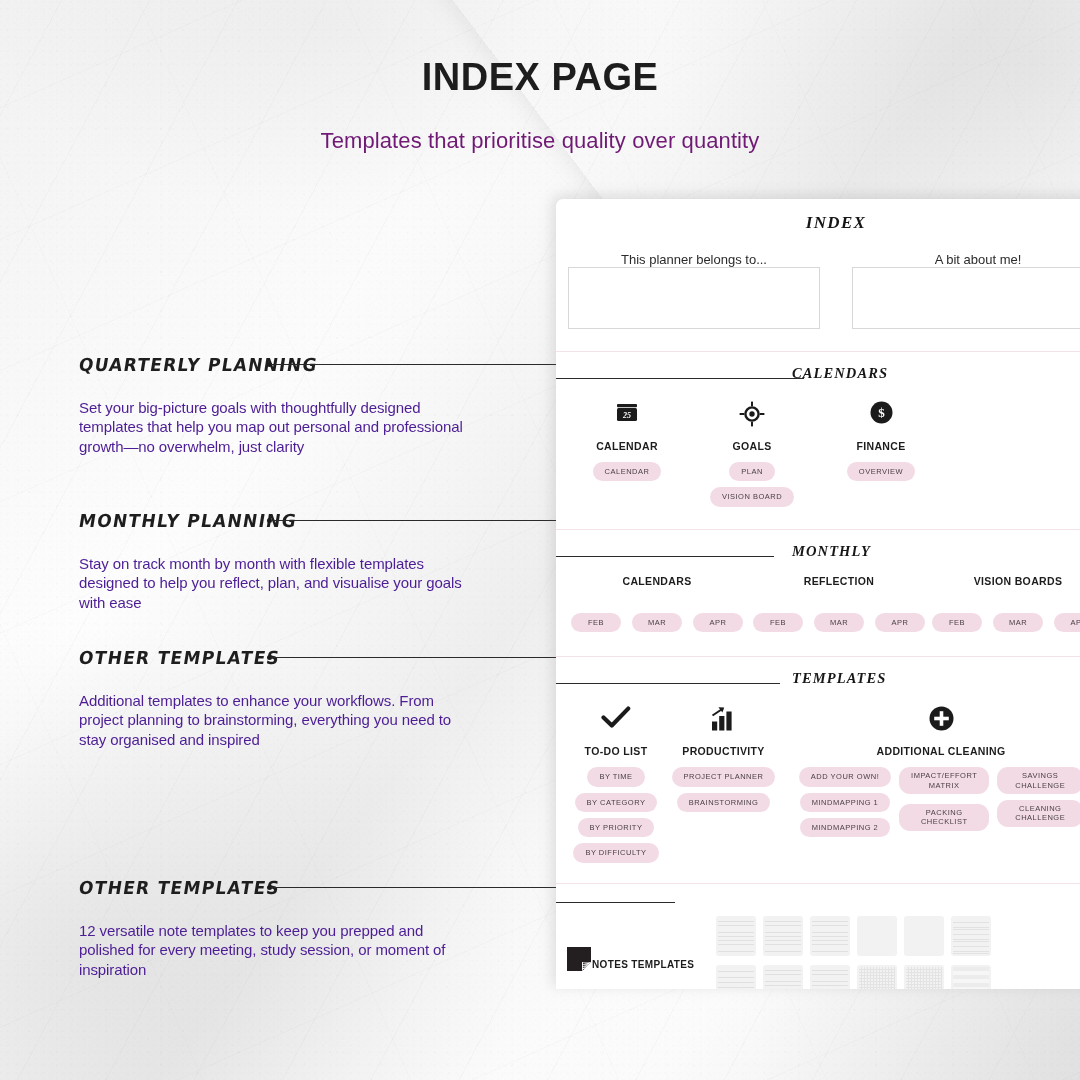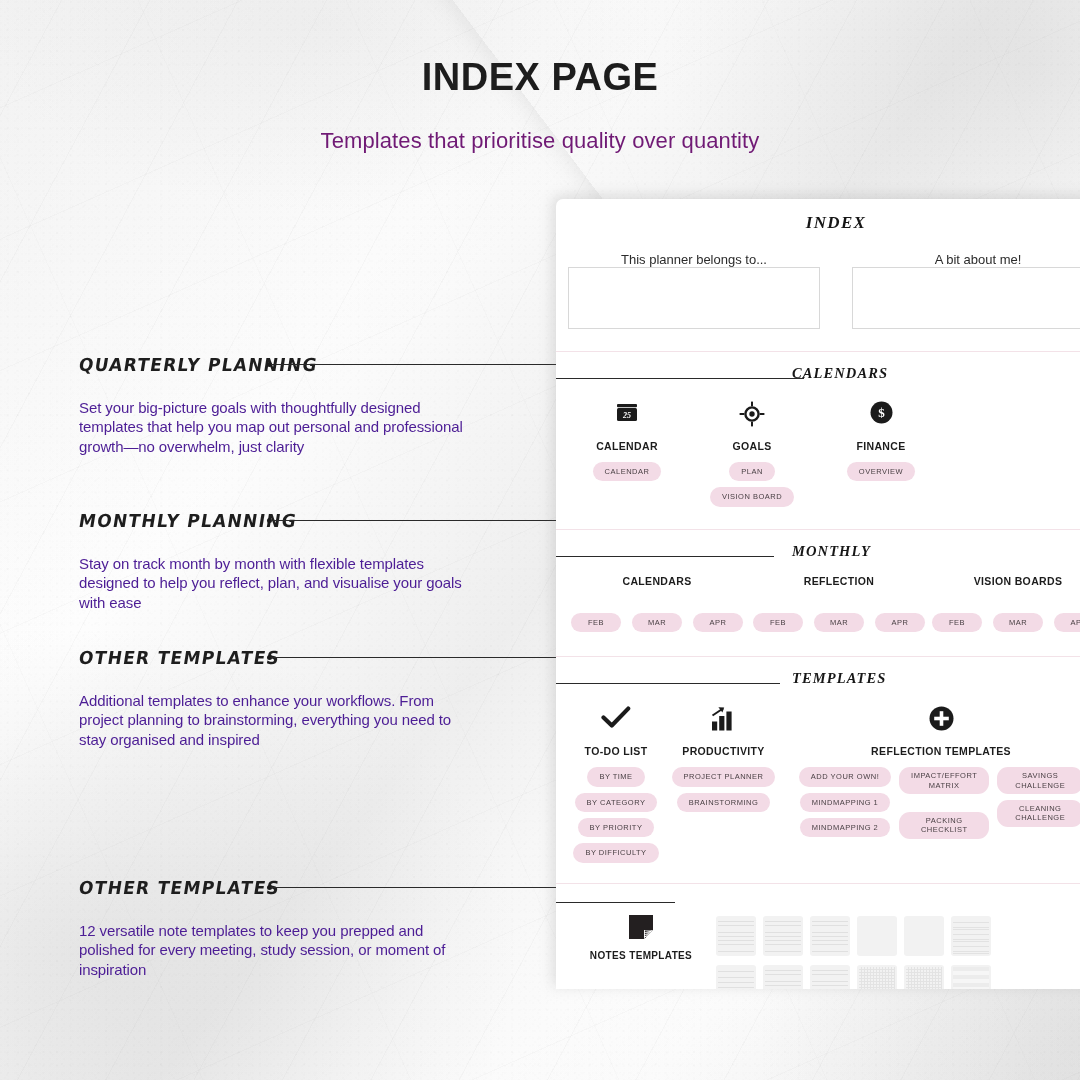--- a/index.html
+++ b/index.html
@@ -102,21 +102,21 @@
   .pill.two{white-space:normal;min-width:62px;padding:4px 10px;}
 
   .mrow{display:flex;padding:0 10px;margin-top:6px;}
   .mgrp{display:flex;flex-direction:column;align-items:center;}
   .mgrp .nm{font-size:10.5px;font-weight:700;letter-spacing:.35px;color:#1c1c1c;}
   .mgrp .mp{margin-top:26px;display:flex;gap:11px;}
   .mp .pill{min-width:26px;}
 
   
   .notes-wrap{display:flex;padding:0 10px;margin-top:2px;}
-  .notes-left{width:150px;display:flex;flex-direction:column;align-items:center;padding-top:10px;}
+  .notes-left{width:150px;display:flex;flex-direction:row;align-items:center;padding-top:10px;}
   .notes-left .nm{margin-top:10px;font-size:10px;font-weight:700;letter-spacing:.35px;color:#1c1c1c;}
   .thumbs{flex:1;display:grid;grid-template-columns:repeat(6,40px);grid-auto-rows:40px;gap:9px 7px;padding-top:12px;}
   .th{background:#f2f2f2;border-radius:3px;position:relative;overflow:hidden;}
   .th i{position:absolute;inset:2px;display:block;}
   .t-lines i{background:repeating-linear-gradient(to bottom,rgba(0,0,0,0) 0 3px,#e0e0e0 3px 3.8px);}
   .t-lines2col i{background:
      repeating-linear-gradient(to bottom,rgba(0,0,0,0) 0 3px,#e0e0e0 3px 3.8px),
      linear-gradient(to right,transparent 49.6%,#dcdcdc 49.6%,#dcdcdc 50.4%,transparent 50.4%);}
   .t-lines3col i{background:
      repeating-linear-gradient(to bottom,rgba(0,0,0,0) 0 3px,#e0e0e0 3px 3.8px),
@@ -325,28 +325,28 @@
       </div>
 
       <div class="cat" style="width:320px">
         <div class="ico">
           <svg width="25" height="25" viewBox="0 0 25 25">
             <circle cx="12.5" cy="12.5" r="12" fill="#1b1b1b"></circle>
             <rect x="10.7" y="5.2" width="3.6" height="14.6" fill="#fff"></rect>
             <rect x="5.2" y="10.7" width="14.6" height="3.6" fill="#fff"></rect>
           </svg>
         </div>
-        <div class="nm">REFLECTION TEMPLATES</div>
+        <div class="nm">ADDITIONAL CLEANING</div>
         <div style="margin-top:10px;display:flex;gap:8px;align-items:flex-start;justify-content:center">
           <div style="display:flex;flex-direction:column;gap:6px;align-items:center">
             <div class="pill">ADD YOUR OWN!</div>
             <div class="pill">MINDMAPPING 1</div>
             <div class="pill">MINDMAPPING 2</div>
           </div>
-          <div style="display:flex;flex-direction:column;gap:18px;align-items:center">
+          <div style="display:flex;flex-direction:column;gap:10px;align-items:center">
             <div class="pill two" style="width:70px">IMPACT/EFFORT MATRIX</div>
             <div class="pill two" style="width:70px">PACKING CHECKLIST</div>
           </div>
           <div style="display:flex;flex-direction:column;gap:6px;align-items:center">
             <div class="pill two" style="width:66px">SAVINGS CHALLENGE</div>
             <div class="pill two" style="width:66px">CLEANING CHALLENGE</div>
           </div>
         </div>
       </div>
     </div>

